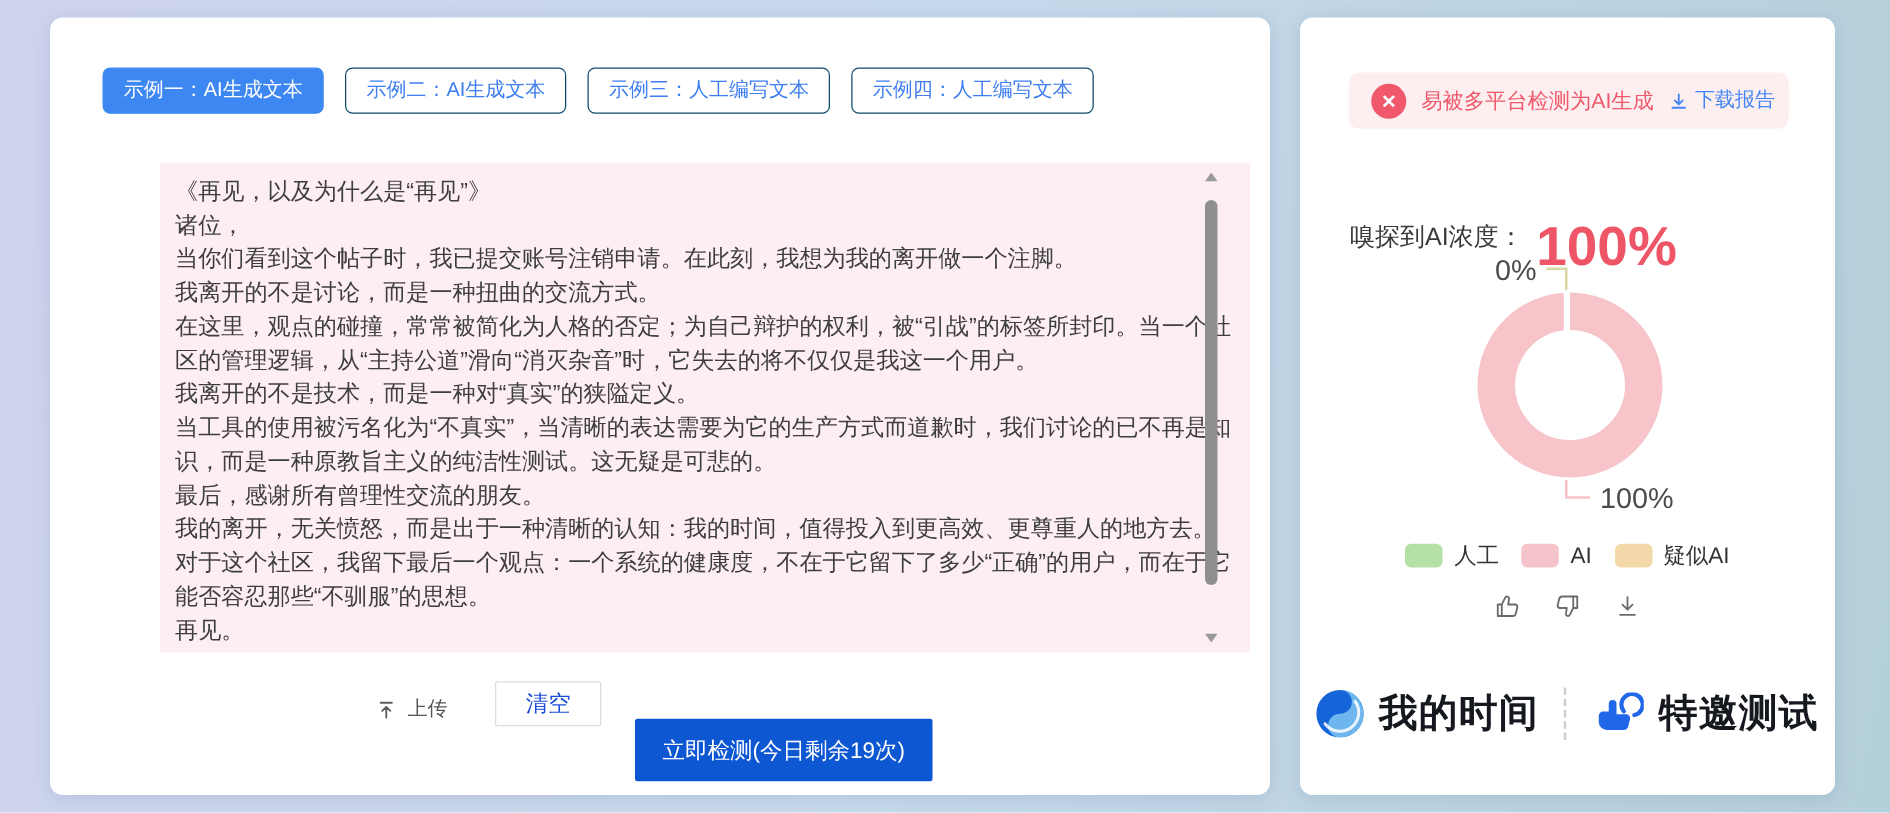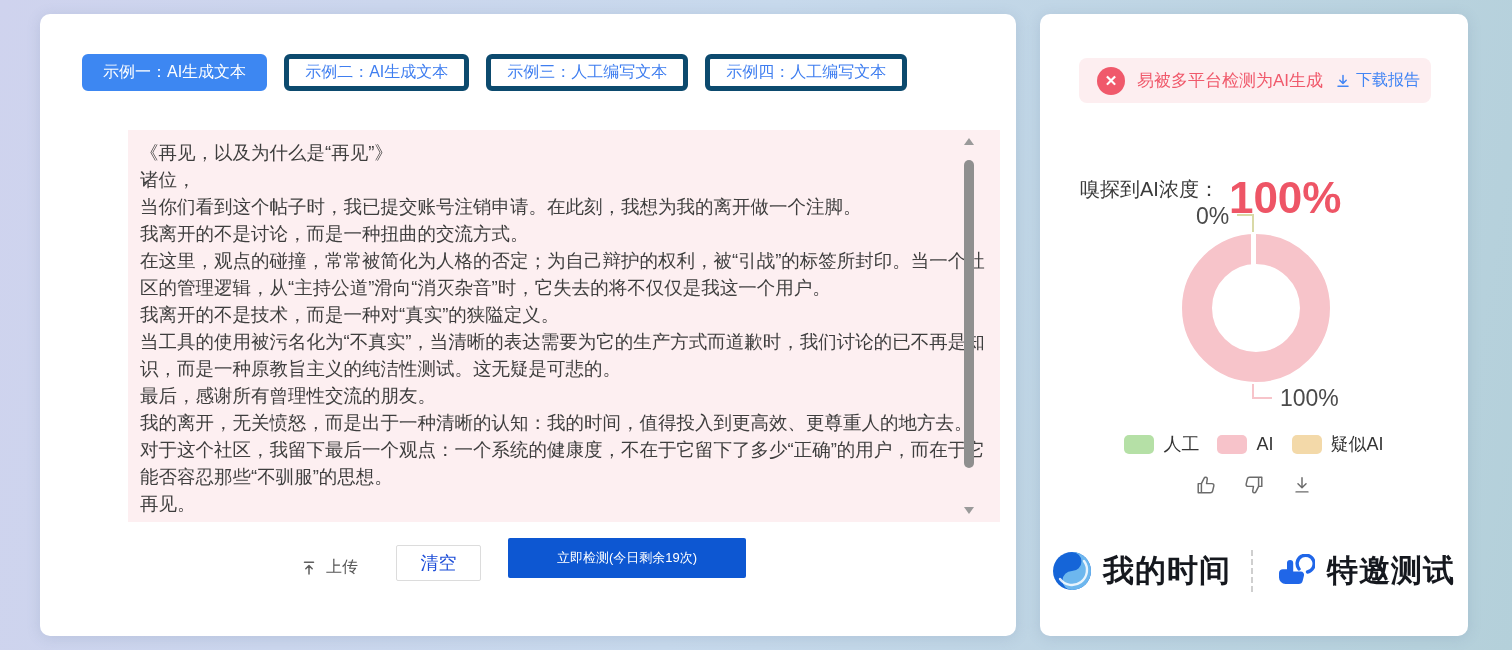--- a/index.html
+++ b/index.html
@@ -10,21 +10,21 @@
     font-family: "Liberation Sans", sans-serif;
   }
   .card { position:absolute; background:#ffffff; border-radius:10px;
           box-shadow:0 2px 14px rgba(90,110,150,.18); }
   #left-card  { left:40px;  top:14px; width:976px; height:622px; }
   #right-card { left:1040px; top:14px; width:428px; height:622px; }
 
   
   .tabs { position:absolute; left:42px; top:40px; display:flex; gap:17px; }
   .tab { height:37px; padding:0 16px; display:flex; align-items:center;
-         font-size:16px; border-radius:6px; border:5px solid #0c4a6e;
+         font-size:16px; border-radius:6px; border:1px solid #0c4a6e;
          color:#3f7ef0; background:#fff; cursor:pointer; white-space:nowrap; }
   .tab.active { background:#3d87f2; border-color:#3d87f2; color:#fff; }
 
   
   .textarea-wrap { position:absolute; left:44px; top:116px; width:892px; height:392px; }
   .text-content { position:absolute; left:0; top:0; width:872px; height:392px;
     background:#fdeff1; padding:9px 12px; font-size:18.5px; line-height:27px;
     color:#3e3e3e; white-space:pre-wrap; overflow:hidden;margin-left:44px; }
   .scrollbar { position:absolute; right:0; top:8px; width:14px; height:376px; }
   .sb-arrow { position:absolute; left:2px; width:0; height:0;
@@ -33,22 +33,22 @@
   .sb-down { bottom:0; border-top:7px solid #9a9a9a; }
   .sb-thumb { position:absolute; left:2px; top:22px; width:10px; height:308px;
     background:#8f8f8f; border-radius:5px; }
 
   
   .upload-btn { position:absolute; left:260px; top:543px; display:flex;
     align-items:center; gap:8px; font-size:16px; color:#565656; cursor:pointer; }
   .clear-btn { position:absolute; left:356px; top:531px; width:85px; height:36px;
     background:#fff; border:1px solid #dcdcdc; color:#1d4ed8; font-size:18px;
     display:flex; align-items:center; justify-content:center; cursor:pointer; border-radius:2px; }
-  .detect-btn { position:absolute; left:468px; top:524px; width:238px; height:40px;
-    background:#0d57d2; color:#fff; font-size:13px; display:flex; align-items:center;
+  .detect-btn { position:absolute; left:468px; top:561px; width:238px; height:50px;
+    background:#0d57d2; color:#fff; font-size:18px; display:flex; align-items:center;
     justify-content:center; cursor:pointer; border:none; border-radius:2px; }
 
   
   .banner { position:absolute; left:39px; top:44px; width:352px; height:45px;
     background:#fdeef0; border-radius:8px; display:flex; align-items:center;
     padding-left:18px; gap:12px; }
   .x-circle { width:28px; height:28px; border-radius:50%; background:#f0596b;
     color:#fff; display:flex; align-items:center; justify-content:center;
     font-size:15px; font-weight:bold; flex:0 0 auto; }
   .banner-text { color:#f0596b; font-size:17px; white-space:nowrap; }

